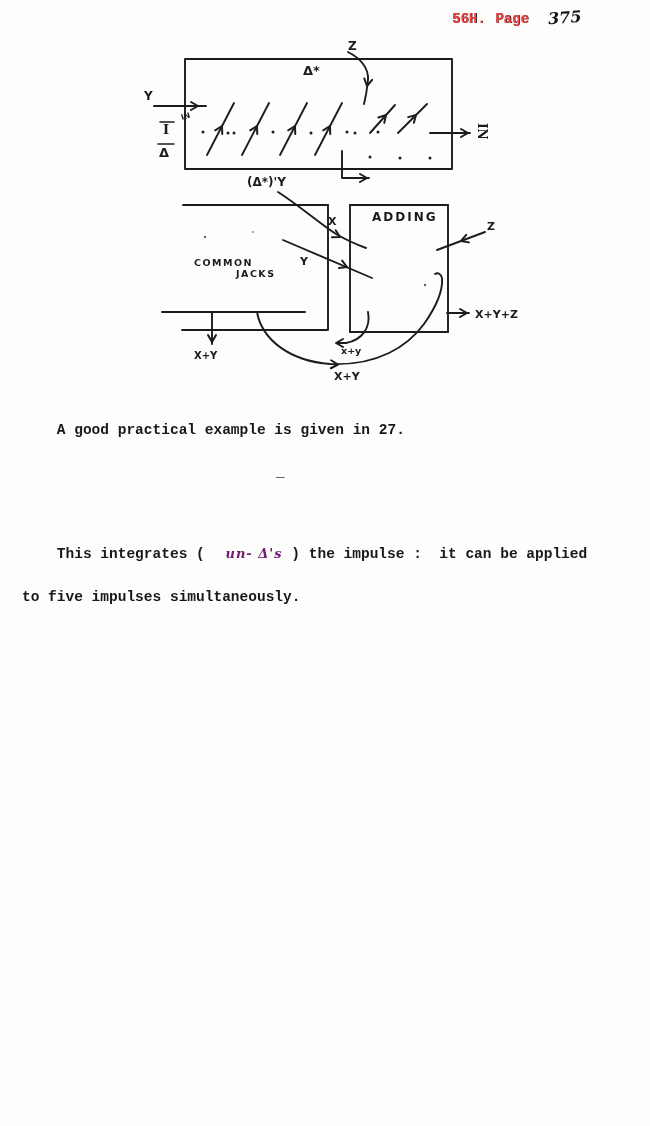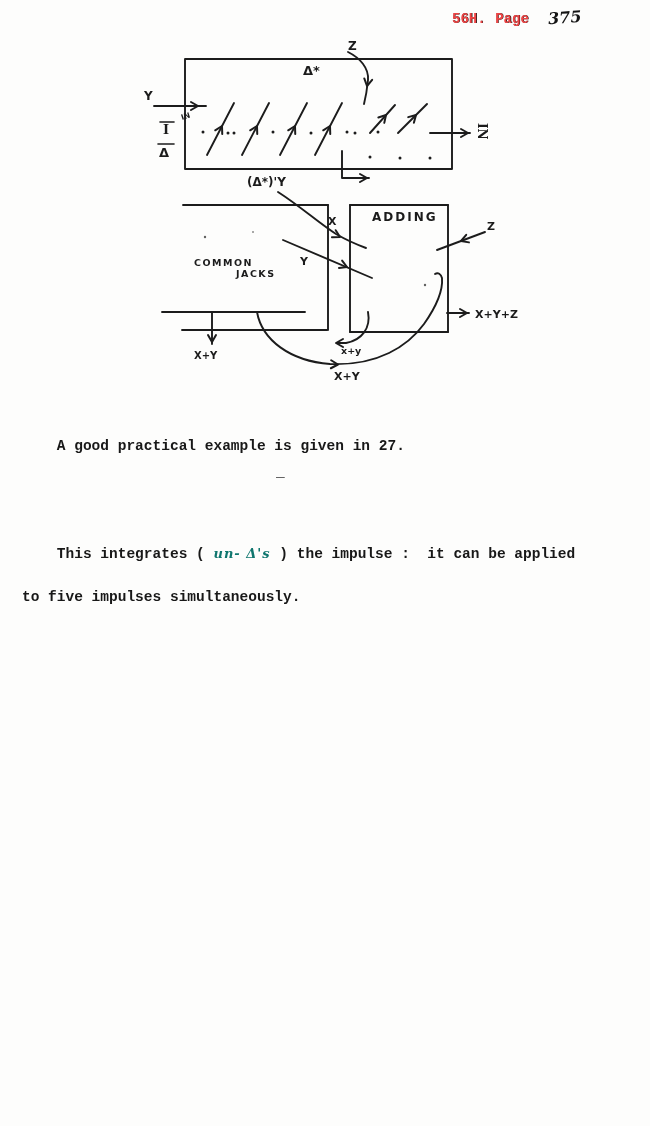--- a/index.html
+++ b/index.html
@@ -7,21 +7,21 @@
         font-family:"Liberation Mono",monospace;color:#161616;}
   .abs{position:absolute;}
   .tw{font-family:"Liberation Mono",monospace;font-weight:700;font-size:14.5px;
       line-height:14.4px;white-space:pre;color:#181818;letter-spacing:0;}
   .hdr{font-family:"Liberation Mono",monospace;font-weight:700;font-size:14px;color:#ef4444;
        text-shadow:0.6px 0 0 #141414;}
   .hand-num{font-family:"DejaVu Serif",serif;font-style:italic;font-weight:700;font-size:16px;
             display:inline-block;transform:rotate(-4deg);margin-left:10px;color:#141414;}
   .ovl{text-decoration:overline;}
   .hand-inline{font-family:"DejaVu Serif",serif;font-style:italic;font-weight:700;font-size:13px;
-               letter-spacing:1px;color:#0f766e;}
+               letter-spacing:1px;color:#701a75;margin-left:12px;}
   .stroke{fill:none;stroke:#1c1c1c;stroke-width:1.9;stroke-linecap:round;stroke-linejoin:round;}
   .thin{fill:none;stroke:#1c1c1c;stroke-width:1.6;stroke-linecap:round;}
   .ah{fill:none;stroke:#1c1c1c;stroke-width:2;stroke-linecap:round;stroke-linejoin:round;}
   .dot{fill:#1c1c1c;stroke:none;}
   text{fill:#1b1b1b;font-family:"DejaVu Sans",sans-serif;font-weight:700;}
   .tser{font-family:"DejaVu Serif",serif;}
 </style>
 </head>
 <body>
 
@@ -138,21 +138,21 @@
     <path class="ah" transform="translate(186,155) rotate(180)" d="M -7,-4 L 0,0 L -7,4"></path>
     <text x="191" y="166" font-size="9.5">x+y</text>
 
     <g>
       <circle class="dot" cx="55" cy="49" r="1.2" opacity="0.7"></circle>
       <circle class="dot" cx="275" cy="97" r="1.2" opacity="0.7"></circle>
       <circle class="dot" cx="103" cy="44" r="1" opacity="0.5"></circle>
     </g>
   </svg>
 
-  <div class="abs tw" style="left:22px;top:410px;">
+  <div class="abs tw" style="left:22px;top:394px;">
     <div>    A good practical example is given in 27.</div>
   </div>
 
   <div class="abs tw" style="left:22px;top:445px;">
   </div>
 
   <span class="abs tw" style="left:276px;top:465px;">_</span>
 
   <div class="abs tw" style="left:22px;top:518px;">
     <div><span>    This integrates ( </span><span class="hand-inline">un- Δ's</span><span> ) the impulse :  it can be applied</span></div>

